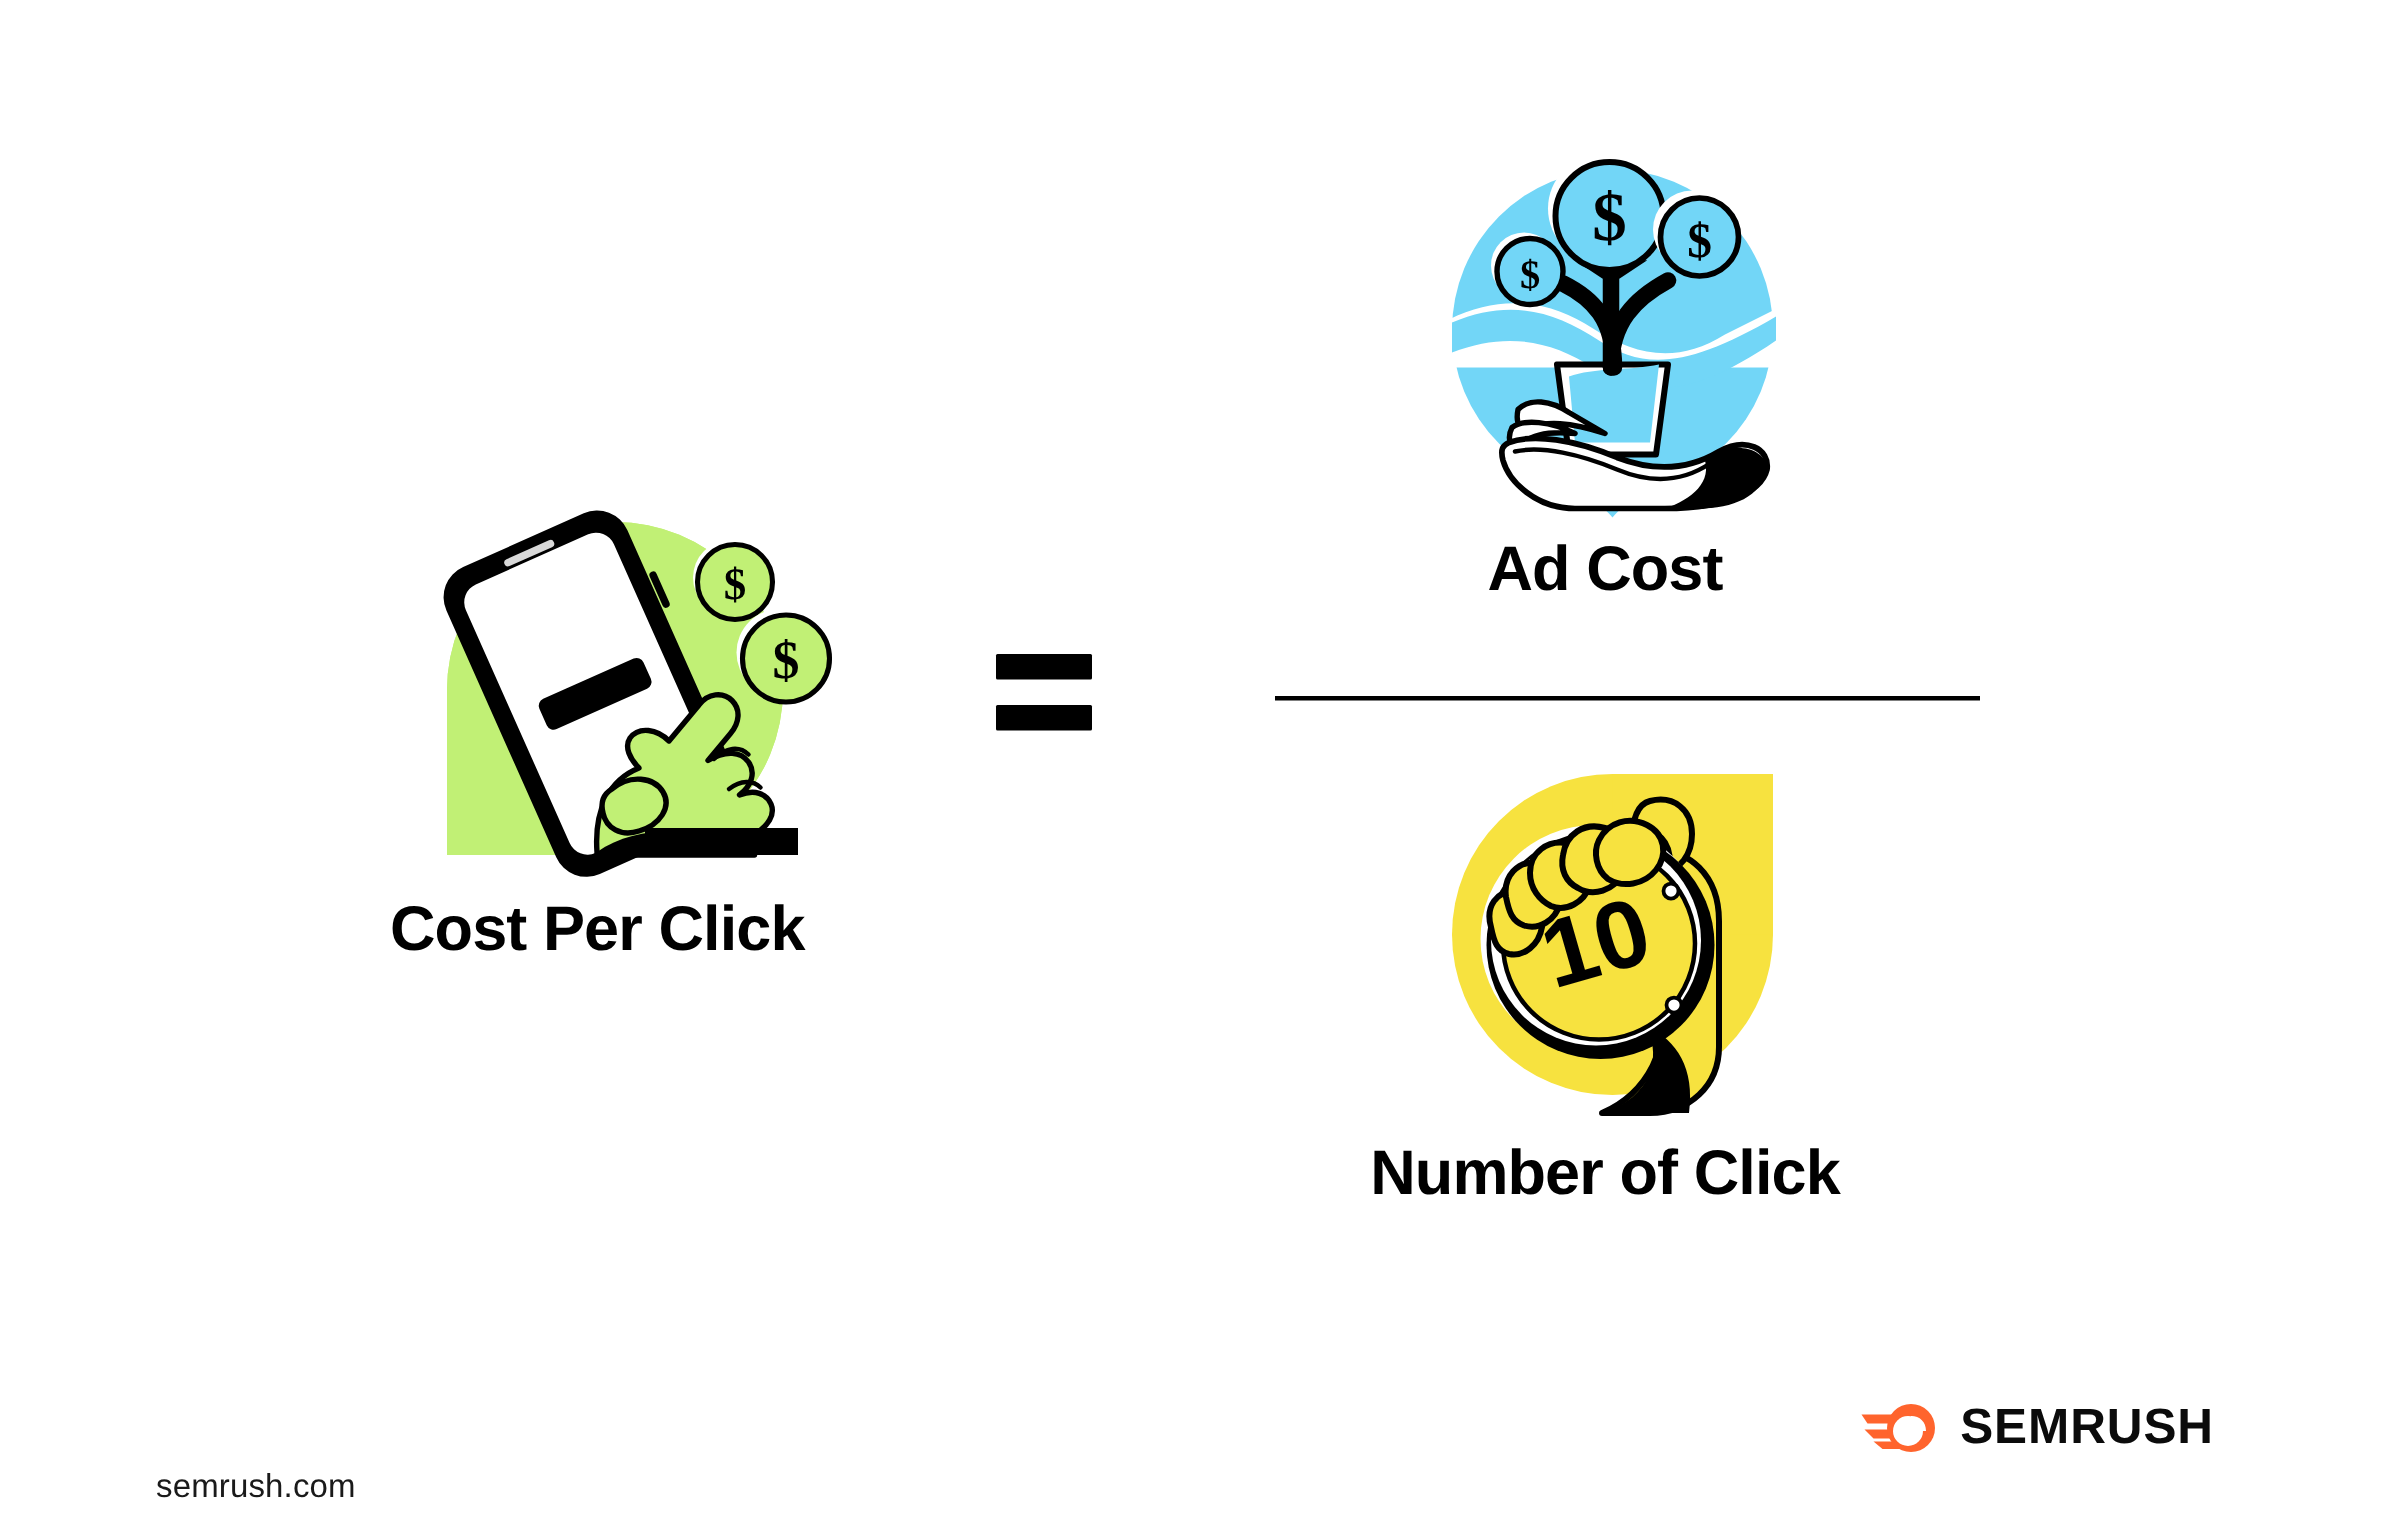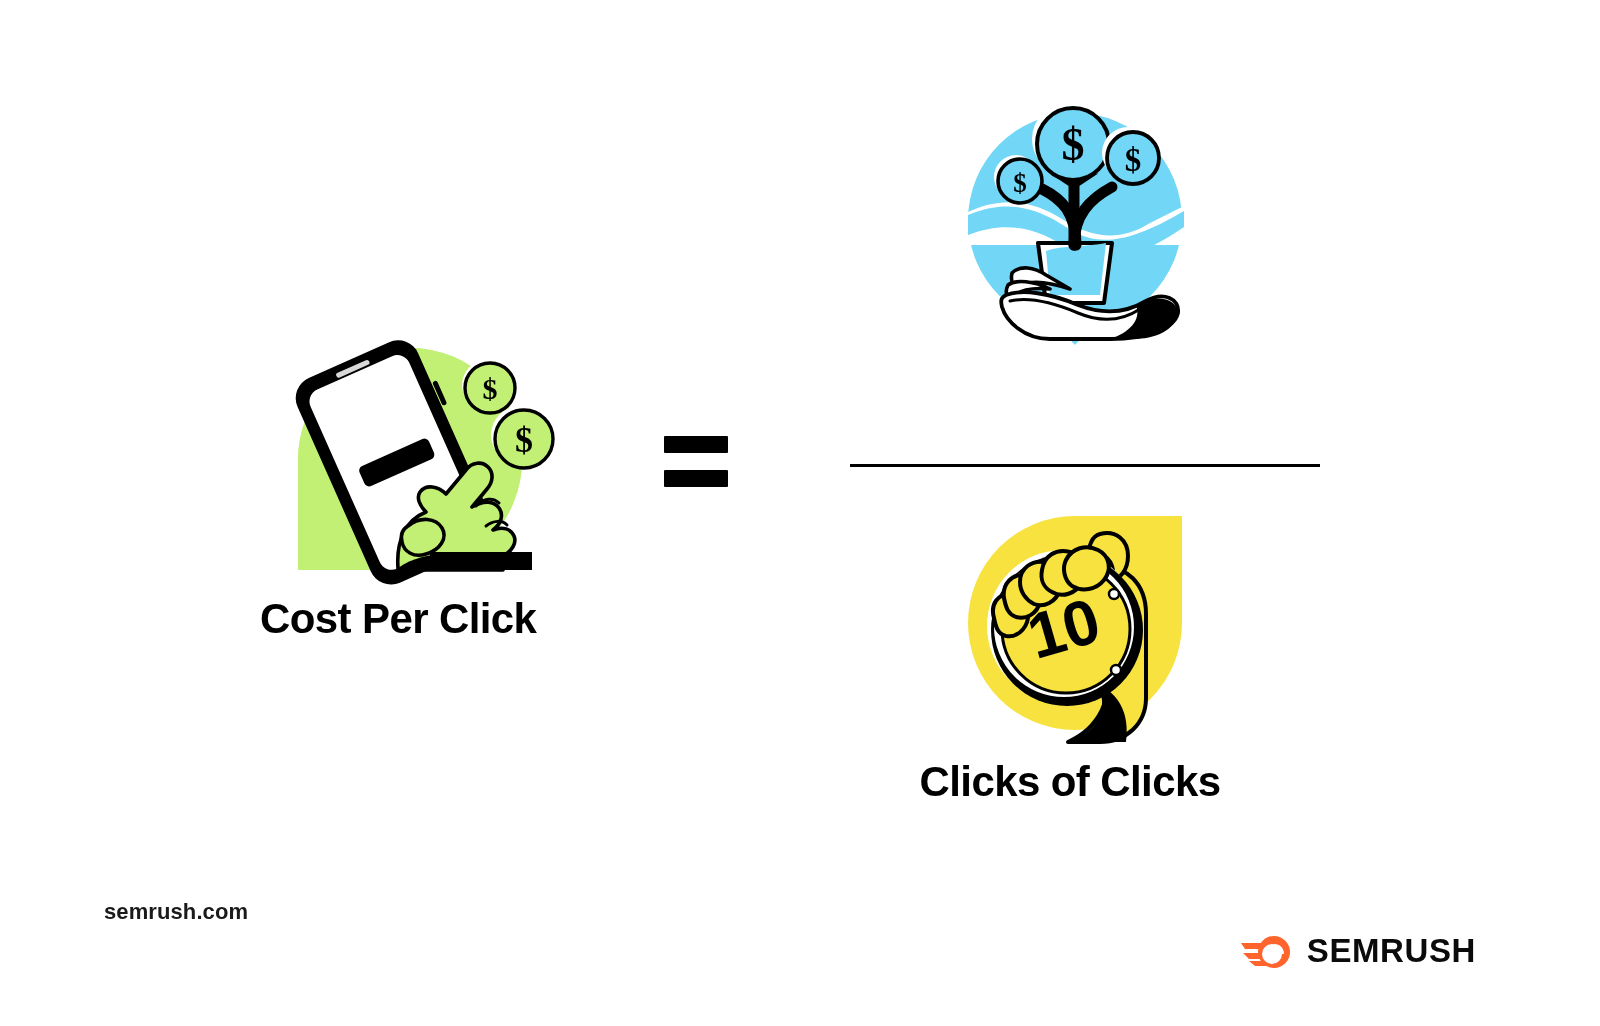--- a/index.html
+++ b/index.html
@@ -135,23 +135,23 @@
     font-weight: 700;
     letter-spacing: -0.6px;
     color: #000000;
     white-space: nowrap;
   }
 
   
   .footer-url {
     position: absolute;
     left: 104px;
-    top: 899px;
+    top: 978px;
     font-size: 22px;
-    font-weight: 700;
+    font-weight: 400;
     color: #1a1a1a;
     letter-spacing: 0.1px;
   }
   .footer-logo {
     position: absolute;
     right: 124px;
     top: 928px;
     display: flex;
     align-items: center;
     gap: 14px;
@@ -286,20 +286,21 @@
                      C224 234 198 244 160 244 L100 244
                      C74 244 56 226 52 212 C50 204 52 202 56 200 Z" fill="#FFFFFF" stroke="#000000" stroke-width="3.8" stroke-linejoin="round"></path>
             <path d="M60 206 C78 202 104 208 128 218 C152 228 172 226 190 214" fill="none" stroke="#000000" stroke-width="3" stroke-linecap="round"></path>
 
             <path d="M186 210 C206 198 228 204 228 218 C224 236 206 244 182 244 L160 244
                      C178 238 192 226 186 210 Z" fill="#000000"></path>
           </g>
         </svg>
       </div>
 
+      <div class="num-label">Ad Cost</div>
     </div>
 
     <div class="frac-bar"></div>
 
     <div class="denominator">
       <div class="den-art">
         <svg viewBox="0 0 250 250" width="250" height="250" aria-hidden="true">
 
           <circle cx="125" cy="125" r="107" fill="#F7E23F"></circle>
           <rect x="125" y="18" width="107" height="107" fill="#F7E23F"></rect>
@@ -334,21 +335,21 @@
             <path d="M70 84 C70 70 82 62 94 64 C108 66 114 78 110 92
                      C106 104 94 110 84 106 C76 102 70 94 70 84 Z" fill="#F7E23F" stroke="#000000" stroke-width="4" stroke-linejoin="round"></path>
             <path d="M92 72 C94 58 106 50 120 54 C134 58 138 72 132 84
                      C126 96 112 100 102 94 C94 90 90 82 92 72 Z" fill="#F7E23F" stroke="#000000" stroke-width="4" stroke-linejoin="round"></path>
             <path d="M116 62 C122 50 136 46 148 52 C160 58 162 72 154 82
                      C146 92 132 94 122 88 C114 82 112 70 116 62 Z" fill="#F7E23F" stroke="#000000" stroke-width="4" stroke-linejoin="round"></path>
           </g>
         </svg>
       </div>
 
-      <div class="den-label">Clicks of Clicks</div>
+      <div class="den-label">Number of Click</div>
     </div>
   </div>
 
   <div class="footer-url">semrush.com</div>
 
   <div class="footer-logo">
     <span class="logo-mark">
       <svg viewBox="0 0 52 38" width="52" height="38" aria-hidden="true">
         <path d="M0 12 L22 12 L22 18 L4 18 Z" fill="#FF642D"></path>
         <path d="M2 22 L24 22 L24 28 L8 28 Z" fill="#FF642D"></path>

